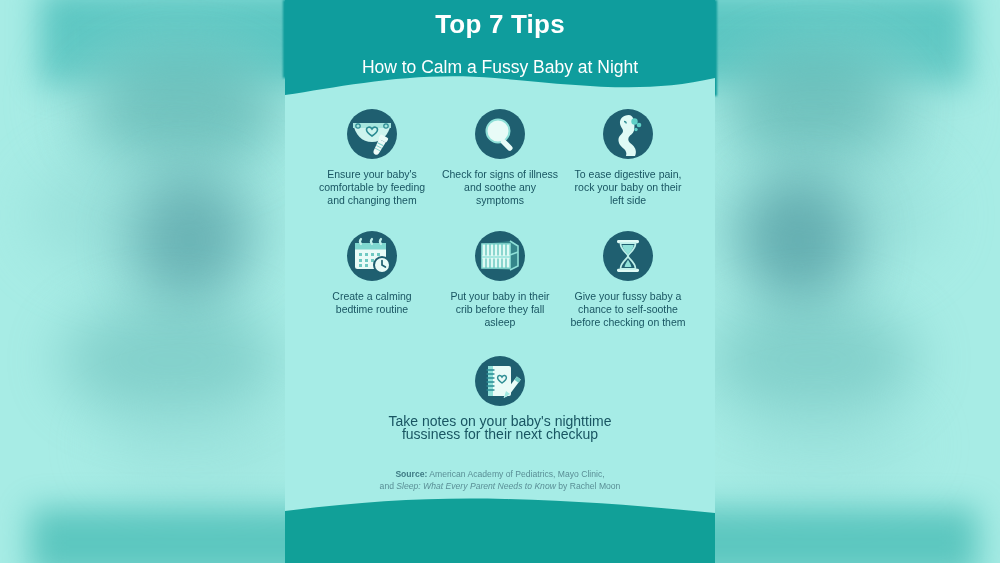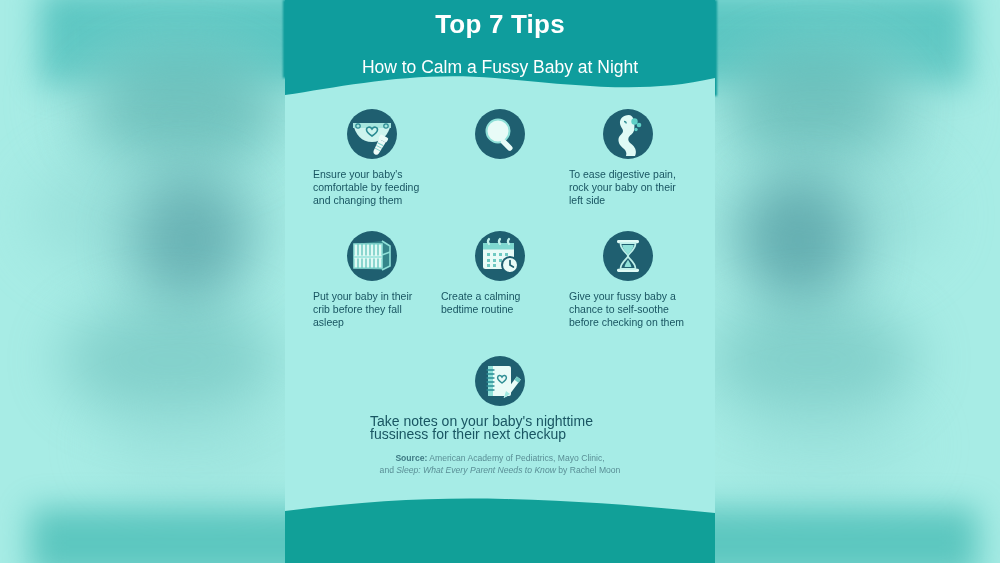--- a/index.html
+++ b/index.html
@@ -107,21 +107,21 @@
     display: flex;
     justify-content: center;
     align-items: flex-start;
   }
   .tip-row.row1 { padding-top: 4px; }
   .tip-row.row2 { padding-top: 22px; }
   .tip-row.row3 { padding-top: 26px; }
 
   .tip {
     width: 128px;
-    text-align: left;
+    text-align: center;
     display: flex;
     flex-direction: column;
     align-items: center;
   }
   .tip.wide { width: 300px; }
 
   .icon-wrap {
     width: 52px;
     height: 52px;
     display: block;
@@ -135,21 +135,21 @@
     line-height: 13.2px;
     font-weight: 500;
     max-width: 118px;
   }
   .tip.wide .tip-text { max-width: 260px; font-size: 14px; }
 
   
   #source {
     position: absolute;
     left: 0;
-    top: 452px;
+    top: 468px;
     width: 430px;
     text-align: center;
     color: #5a8f96;
     font-size: 8.6px;
     line-height: 12.4px;
   }
   #source b { color: #3f7b85; }
   #source i { font-style: italic; text-align: right; }
 
   
@@ -247,20 +247,21 @@
 
       <div class="tip">
         <span class="icon-wrap">
           <svg viewBox="0 0 52 52">
             <circle cx="26" cy="26" r="25" fill="#1f5f70"></circle>
             <circle cx="24" cy="23" r="11.5" fill="#e8fbf7"></circle>
             <circle cx="24" cy="23" r="11.5" fill="none" stroke="#8fe0d8" stroke-width="2"></circle>
             <rect x="30" y="30" width="5.5" height="14" rx="2.6" transform="rotate(-45 32.7 37)" fill="#e8fbf7"></rect>
           </svg>
         </span>
+        <div class="tip-text">Check for signs of illness and soothe any symptoms</div>
       </div>
 
       <div class="tip">
         <span class="icon-wrap">
           <svg viewBox="0 0 52 52">
             <circle cx="26" cy="26" r="25" fill="#1f5f70"></circle>
             <path d="M27 7 C21 7 17.5 11 18 15.5 C18.4 19 21 20.5 21 23 C21 26 17 27 16.5 31
                      C16 35.5 19 38.5 21.5 40.5 C24 42.5 25 45 24 48 L33 48
                      C35 44 33.5 40 31 37.5 C28.5 35 25.5 33.5 26.5 30
                      C27.3 27 31 26.5 32 22.5 C33.2 17.5 32.5 7 27 7 Z" fill="#dffaf5"></path>
@@ -268,44 +269,20 @@
             <circle cx="37" cy="17" r="2.3" fill="#5fd0c6"></circle>
             <circle cx="34" cy="21.5" r="1.7" fill="#5fd0c6"></circle>
             <path d="M22 13.5 C23.4 13.5 24.2 14.6 24.2 15.6" fill="none" stroke="#2f8e94" stroke-width="1.3"></path>
           </svg>
         </span>
         <div class="tip-text">To ease digestive pain, rock your baby on their left side</div>
       </div>
     </div>
 
     <div class="tip-row row2">
-
-      <div class="tip">
-        <span class="icon-wrap">
-          <svg viewBox="0 0 52 52">
-            <circle cx="26" cy="26" r="25" fill="#1f5f70"></circle>
-            <path d="M8 14 L36 11 L44 16 L44 36 L36 40 L8 38 Z" fill="#4fb6ae" opacity=".45"></path>
-            <path d="M8 14 H36 V38 H8 Z" fill="#dffaf5"></path>
-            <path d="M8 14 H36 V38 H8 Z" fill="none" stroke="#8fe0d8" stroke-width="1.6"></path>
-            <g stroke="#6fcac2" stroke-width="1.5">
-              <path d="M12 14 V38"></path>
-                <path d="M16 14 V38"></path>
-                <path d="M20 14 V38"></path>
-              <path d="M24 14 V38"></path>
-                <path d="M28 14 V38"></path>
-                <path d="M32 14 V38"></path>
-            </g>
-            <path d="M8 27 H36" stroke="#dffaf5" stroke-width="3"></path>
-            <path d="M8 27 H36" stroke="#8fe0d8" stroke-width="1.4"></path>
-            <path d="M36 11 L44 16 V36 L36 40" fill="none" stroke="#8fe0d8" stroke-width="1.6"></path>
-            <path d="M36 25 L44 22" stroke="#8fe0d8" stroke-width="1.4"></path>
-          </svg>
-        </span>
-        <div class="tip-text">Put your baby in their crib before they fall asleep</div>
-      </div>
 
       <div class="tip">
         <span class="icon-wrap">
           <svg viewBox="0 0 52 52">
             <circle cx="26" cy="26" r="25" fill="#1f5f70"></circle>
             <rect x="9" y="13" width="31" height="26" rx="2.5" fill="#e9fbf7"></rect>
             <rect x="9" y="13" width="31" height="6.5" fill="#7fd8d0"></rect>
             <path d="M15 9 C13.6 10.6 13.6 12.4 15 14" fill="none" stroke="#bff0ea" stroke-width="2.2" stroke-linecap="round"></path>
             <path d="M26 9 C24.6 10.6 24.6 12.4 26 14" fill="none" stroke="#bff0ea" stroke-width="2.2" stroke-linecap="round"></path>
             <path d="M35 9 C33.6 10.6 33.6 12.4 35 14" fill="none" stroke="#bff0ea" stroke-width="2.2" stroke-linecap="round"></path>
@@ -325,20 +302,44 @@
             <path d="M36 30.5 V35 L39.4 37" fill="none" stroke="#1f5f70" stroke-width="1.7" stroke-linecap="round"></path>
           </svg>
         </span>
         <div class="tip-text">Create a calming bedtime routine</div>
       </div>
 
       <div class="tip">
         <span class="icon-wrap">
           <svg viewBox="0 0 52 52">
             <circle cx="26" cy="26" r="25" fill="#1f5f70"></circle>
+            <path d="M8 14 L36 11 L44 16 L44 36 L36 40 L8 38 Z" fill="#4fb6ae" opacity=".45"></path>
+            <path d="M8 14 H36 V38 H8 Z" fill="#dffaf5"></path>
+            <path d="M8 14 H36 V38 H8 Z" fill="none" stroke="#8fe0d8" stroke-width="1.6"></path>
+            <g stroke="#6fcac2" stroke-width="1.5">
+              <path d="M12 14 V38"></path>
+                <path d="M16 14 V38"></path>
+                <path d="M20 14 V38"></path>
+              <path d="M24 14 V38"></path>
+                <path d="M28 14 V38"></path>
+                <path d="M32 14 V38"></path>
+            </g>
+            <path d="M8 27 H36" stroke="#dffaf5" stroke-width="3"></path>
+            <path d="M8 27 H36" stroke="#8fe0d8" stroke-width="1.4"></path>
+            <path d="M36 11 L44 16 V36 L36 40" fill="none" stroke="#8fe0d8" stroke-width="1.6"></path>
+            <path d="M36 25 L44 22" stroke="#8fe0d8" stroke-width="1.4"></path>
+          </svg>
+        </span>
+        <div class="tip-text">Put your baby in their crib before they fall asleep</div>
+      </div>
+
+      <div class="tip">
+        <span class="icon-wrap">
+          <svg viewBox="0 0 52 52">
+            <circle cx="26" cy="26" r="25" fill="#1f5f70"></circle>
             <rect x="15" y="10" width="22" height="3.2" rx="1.4" fill="#dffaf5"></rect>
             <rect x="15" y="38.8" width="22" height="3.2" rx="1.4" fill="#dffaf5"></rect>
             <path d="M18.5 13.2 H33.5 C33.5 20 26 23.5 26 26 C26 28.5 33.5 32 33.5 38.8 H18.5
                      C18.5 32 26 28.5 26 26 C26 23.5 18.5 20 18.5 13.2 Z" fill="none" stroke="#bff0ea" stroke-width="1.8"></path>
             <path d="M20.3 15 H31.7 C31.3 20 26 23.2 26 25.6 C26 23.2 20.7 20 20.3 15 Z" fill="#8fe0d8"></path>
             <path d="M22.6 37 H29.4 C28.8 33 26 30.5 26 29.2 C26 30.5 23.2 33 22.6 37 Z" fill="#8fe0d8"></path>
           </svg>
         </span>
         <div class="tip-text">Give your fussy baby a chance to self-soothe before checking on them</div>
       </div>

